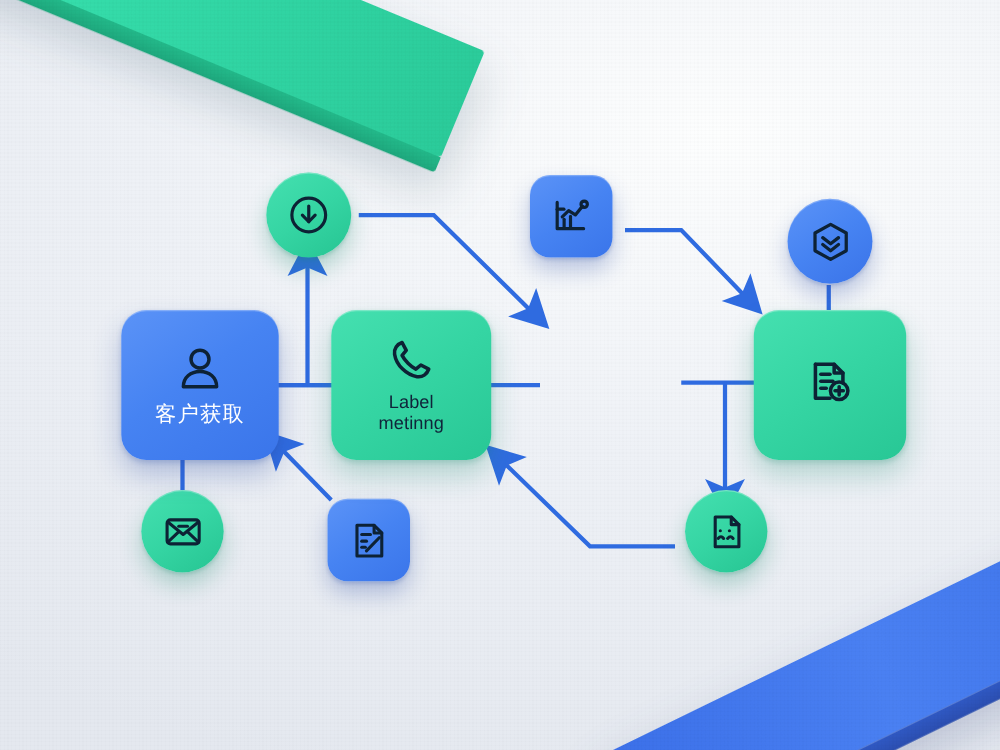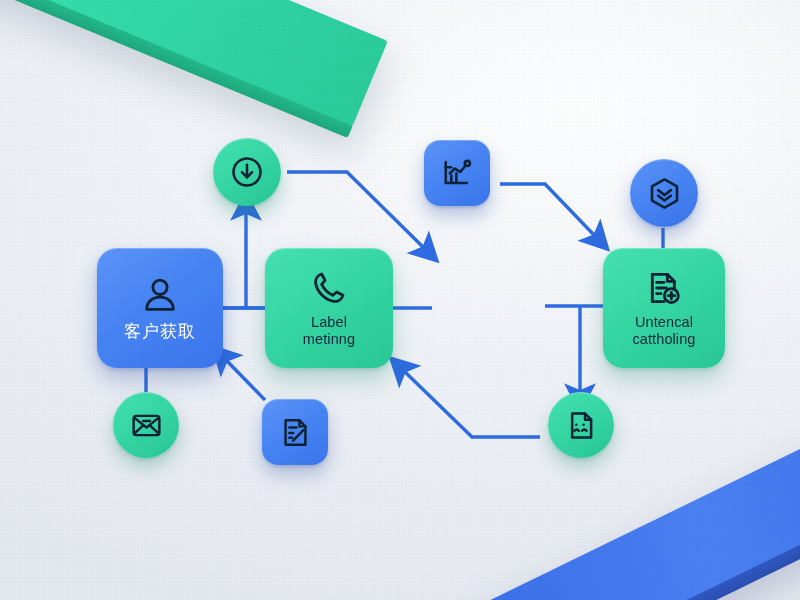--- a/index.html
+++ b/index.html
@@ -247,19 +247,15 @@
         <path d="M5.0 3.8 V20.2 H12.0"></path>
         <path d="M14.0 3.8 V8.0 H18.2"></path>
         <path d="M7.6 8.6 H12.0"></path>
         <path d="M7.6 12.0 H13.4"></path>
         <path d="M7.6 15.4 H10.2"></path>
         <circle cx="16.4" cy="16.6" r="4.2"></circle>
         <path d="M16.4 14.6 V18.6"></path>
         <path d="M14.4 16.6 H18.4"></path>
       </svg>
     </span>
-    <div class="card-label">
-      <span>Untencal</span><br>
-      <span>cattholing</span>
-    </div>
   </div>
 
 </div>
 
 </body></html>

